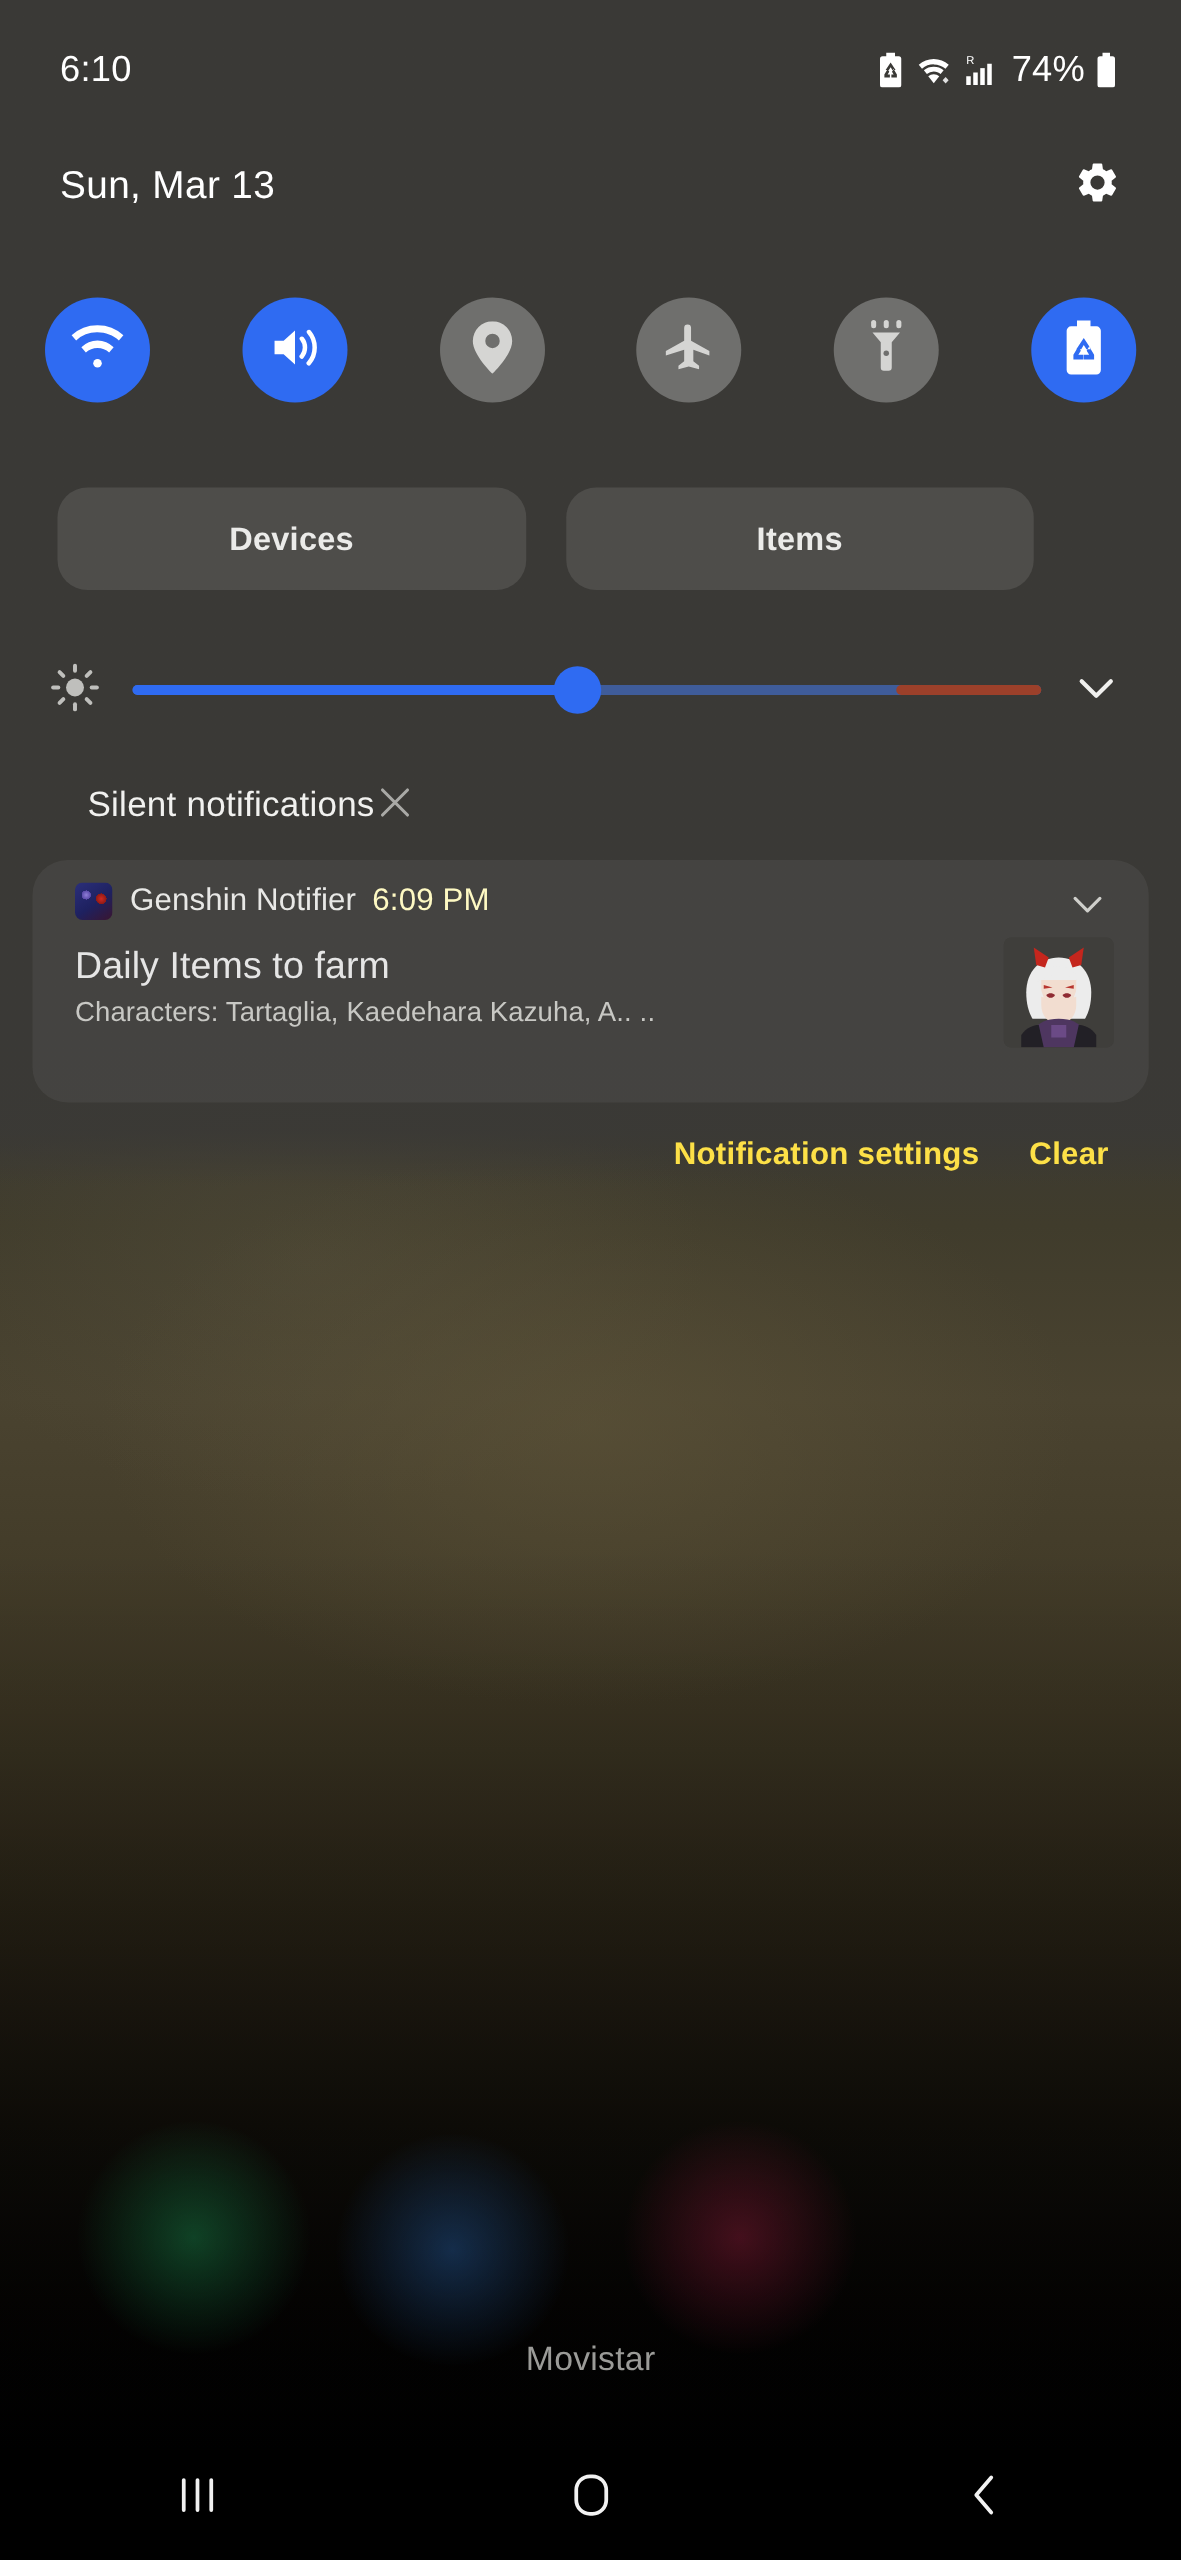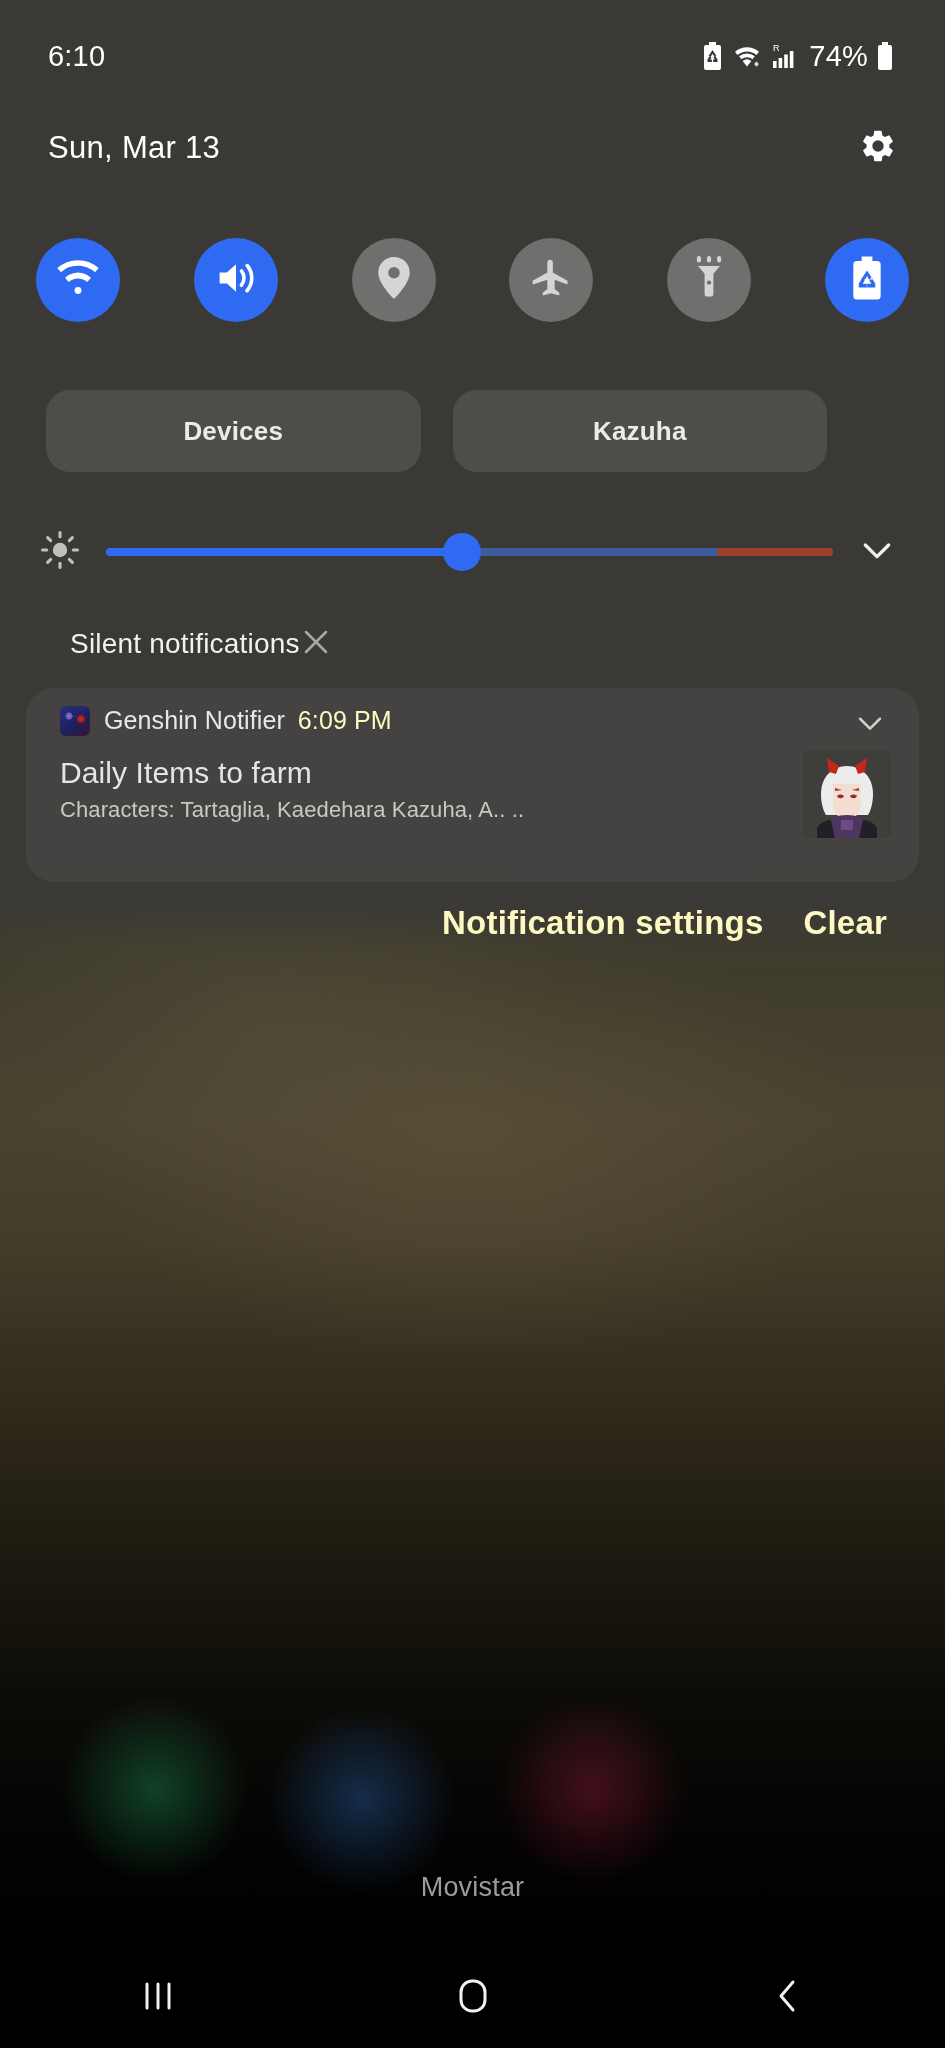--- a/index.html
+++ b/index.html
@@ -158,21 +158,21 @@
     width:88px; height:88px; border-radius:6px; overflow:hidden;
     background:#3f3e3b;
   }
 
   
   #notif-actions {
     position:absolute; top:898px; left:0; width:945px; height:50px;
     display:flex; align-items:center; justify-content:flex-end; gap:40px;
     padding-right:58px;
   }
-  .action-link { color:#fef9c3; font-size:33px; font-weight:bold; letter-spacing:.2px; }
+  .action-link { color:#fde047; font-size:25px; font-weight:bold; letter-spacing:.2px; }
 
   
   #carrier {
     position:absolute; top:1872px; left:0; width:945px;
     text-align:center; color:#9b9b98; font-size:27px; letter-spacing:.2px;
   }
 
   
   #navbar {
     position:absolute; bottom:0; left:0; width:945px; height:100px;
@@ -290,21 +290,21 @@
           <path d="M7 0h6v2.6h2.6A2 2 0 0 1 17.6 4.6v17.4A2 2 0 0 1 15.6 24H4.4A2 2 0 0 1 2.4 22V4.6a2 2 0 0 1 2-2H7z"></path>
           <path d="M10 7.8l3.3 5h-2.1l-1.2-1.9-1.1 1.9H6.7zM5.4 15.2l2.2-3.6 1.1 1.8-1.1 1.8h2.5v2.1H5.4zM14.6 15.2l-2.2-3.6-1.1 1.8 1.1 1.8h-2.5v2.1h4.7z" fill="#2f6bf2"></path>
         </svg>
       </span>
     </div>
 
   </div>
 
   <div id="pillrow">
     <div class="pill">Devices</div>
-    <div class="pill">Kazuha</div>
+    <div class="pill">Items</div>
   </div>
 
   <div id="brightness">
     <span>
       <svg width="40" height="40" viewBox="0 0 24 24" fill="#bfbfbc">
         <circle cx="12" cy="12" r="4.3"></circle>
         <g stroke="#bfbfbc" stroke-width="1.9" stroke-linecap="round">
           <line x1="12" y1="1.5" x2="12" y2="4"></line>
           <line x1="12" y1="20" x2="12" y2="22.5"></line>
           <line x1="1.5" y1="12" x2="4" y2="12"></line>

